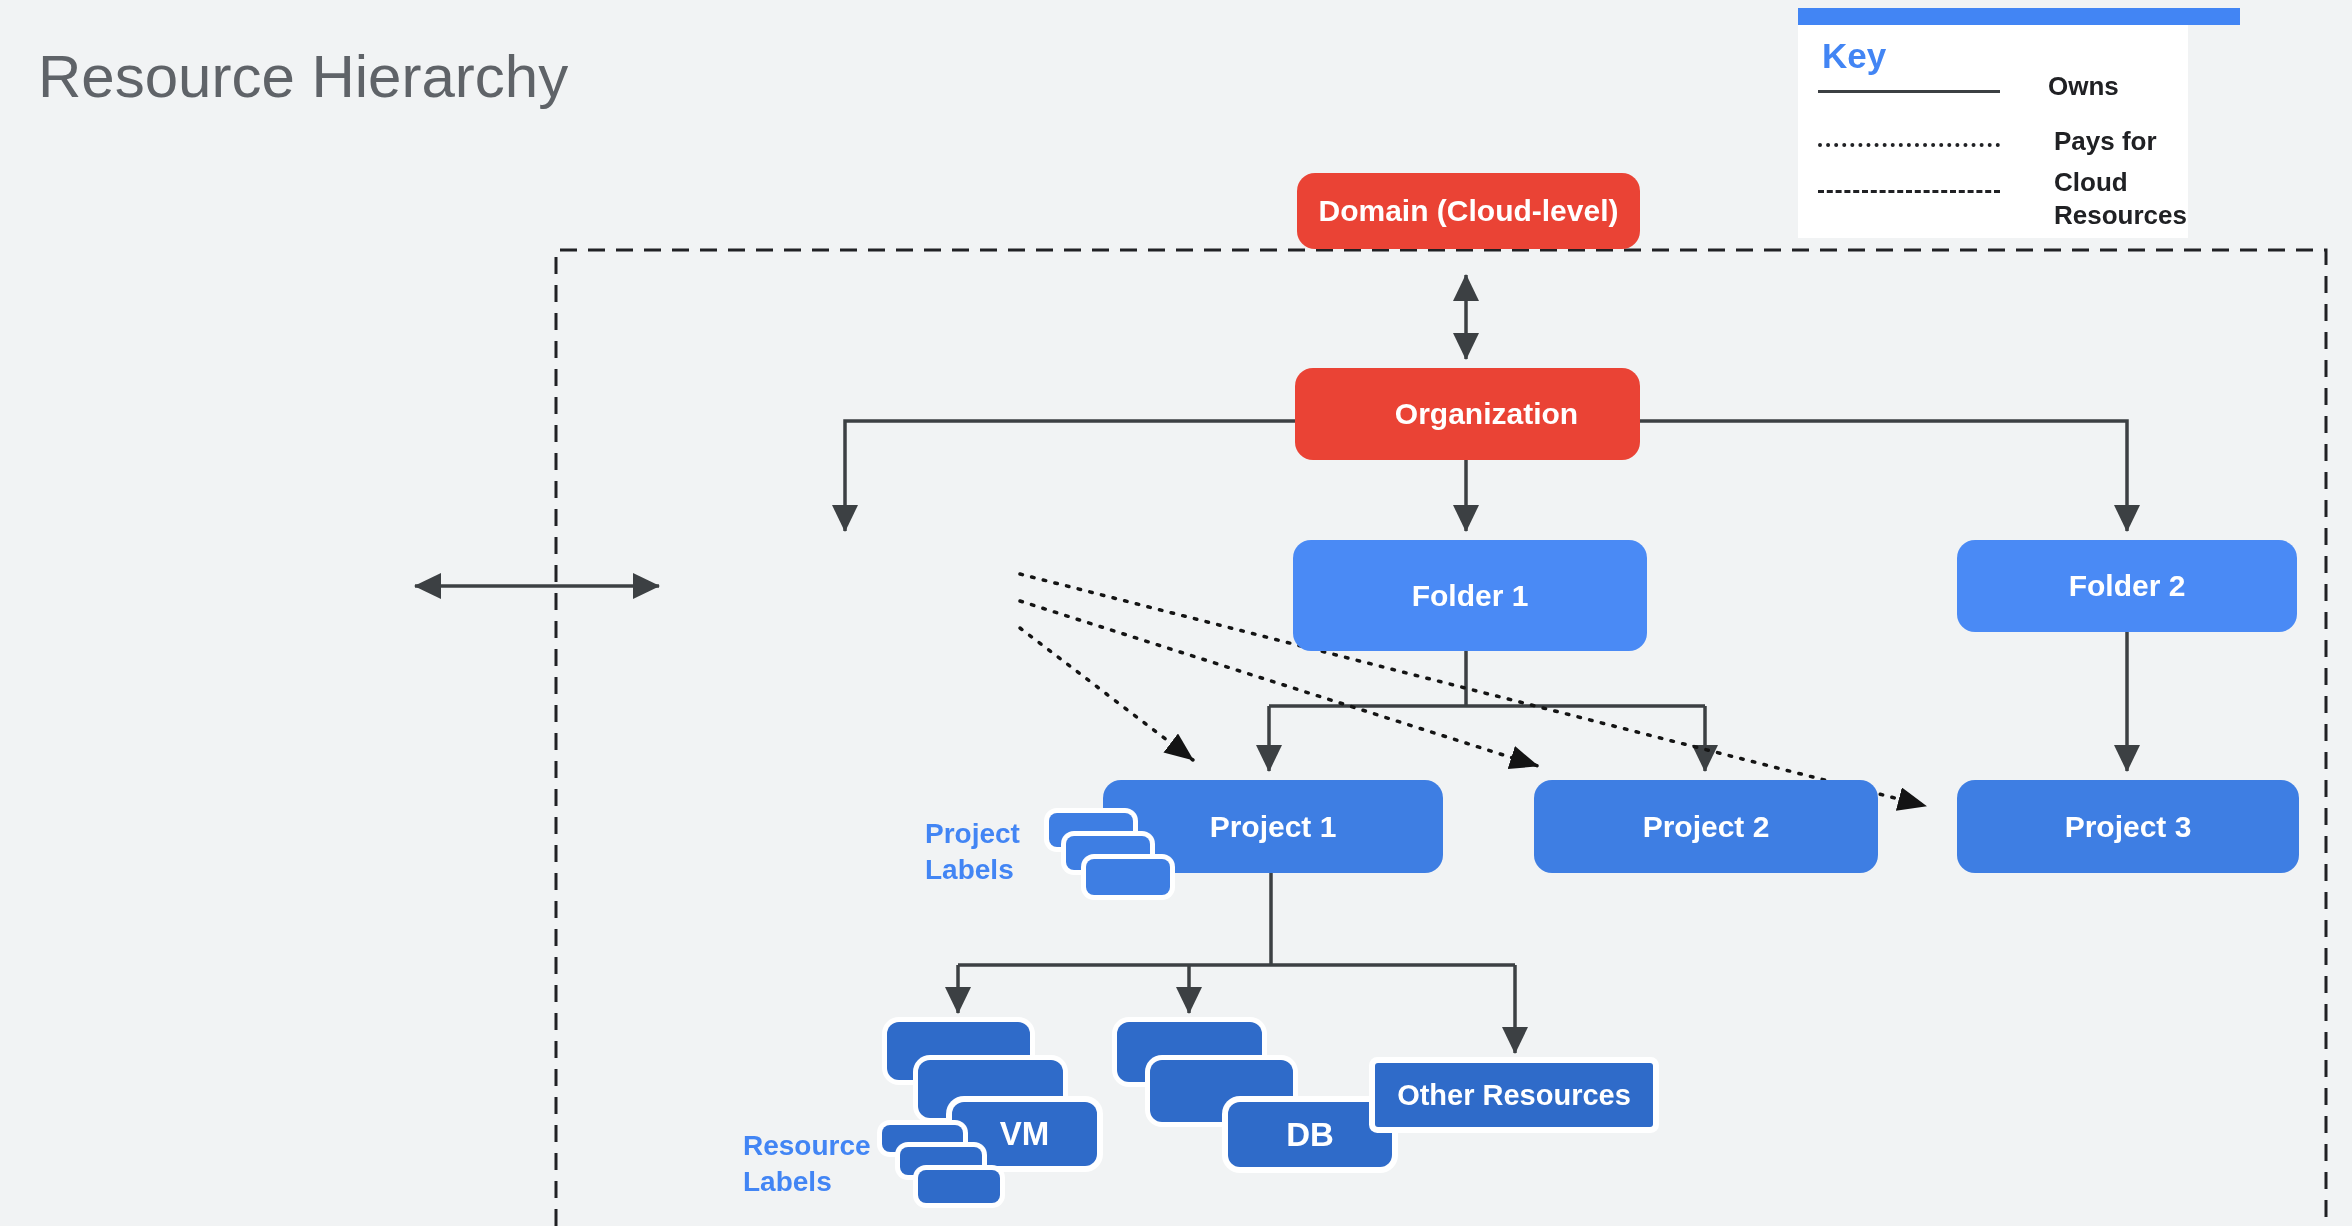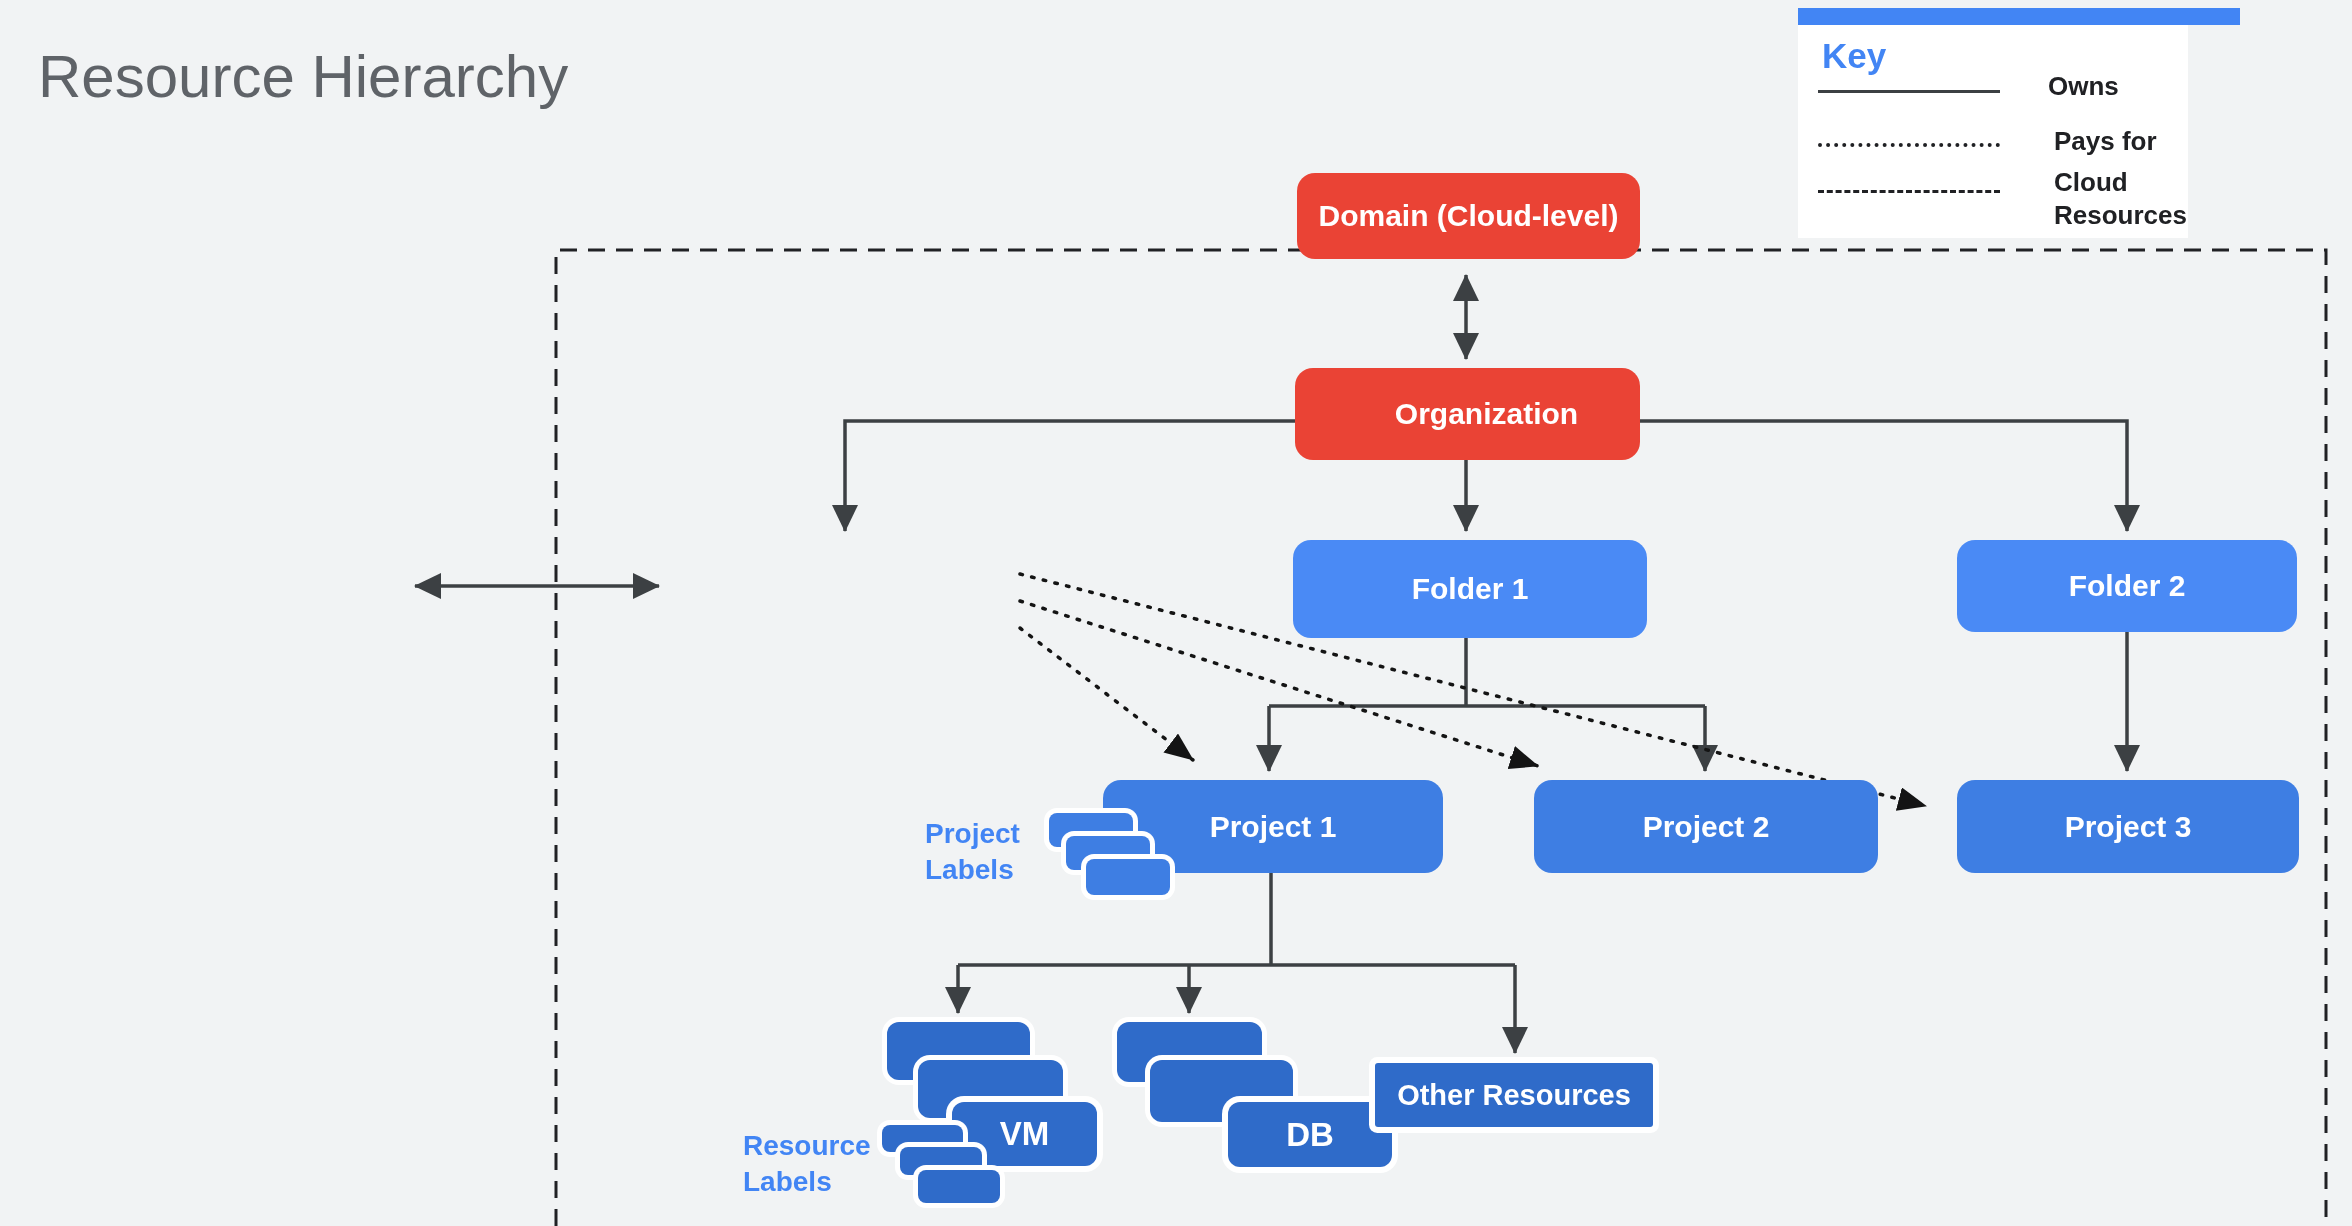--- a/index.html
+++ b/index.html
@@ -79,23 +79,23 @@
     <div class="keybar"></div>
     <div class="keytitle">Key</div>
     <div class="sample solid" style="left:20px;top:82px;"></div>
     <div class="keylabel" style="left:250px;top:62px;">Owns</div>
     <div class="sample dotted" style="left:20px;top:135px;"></div>
     <div class="keylabel" style="left:256px;top:117px;">Pays for</div>
     <div class="sample dashed" style="left:20px;top:182px;"></div>
     <div class="keylabel" style="left:256px;top:158px;width:160px;">Cloud Resources</div>
   </div>
 
-  <div class="node red" style="left:1297px;top:173px;width:343px;height:86px;">Domain (Cloud-level)</div>
+  <div class="node red" style="left:1297px;top:173px;width:343px;height:76px;">Domain (Cloud-level)</div>
   <div class="node red" style="left:1295px;top:368px;width:345px;height:92px;padding-left:38px;">Organization</div>
-  <div class="node folder" style="left:1293px;top:540px;width:354px;height:98px;">Folder 1</div>
+  <div class="node folder" style="left:1293px;top:540px;width:354px;height:111px;">Folder 1</div>
   <div class="node folder" style="left:1957px;top:540px;width:340px;height:92px;">Folder 2</div>
   <div class="node project" style="left:1103px;top:780px;width:340px;height:93px;">Project 1</div>
   <div class="node project" style="left:1534px;top:780px;width:344px;height:93px;">Project 2</div>
   <div class="node project" style="left:1957px;top:780px;width:342px;height:93px;">Project 3</div>
 
   <div class="blue-note" style="left:925px;top:816px;width:112px;">Project Labels</div>
   <div class="chip project" style="left:1049px;top:813px;width:84px;height:34px;"></div>
   <div class="chip project" style="left:1066px;top:836px;width:84px;height:34px;"></div>
   <div class="chip project" style="left:1086px;top:859px;width:84px;height:36px;"></div>
 

